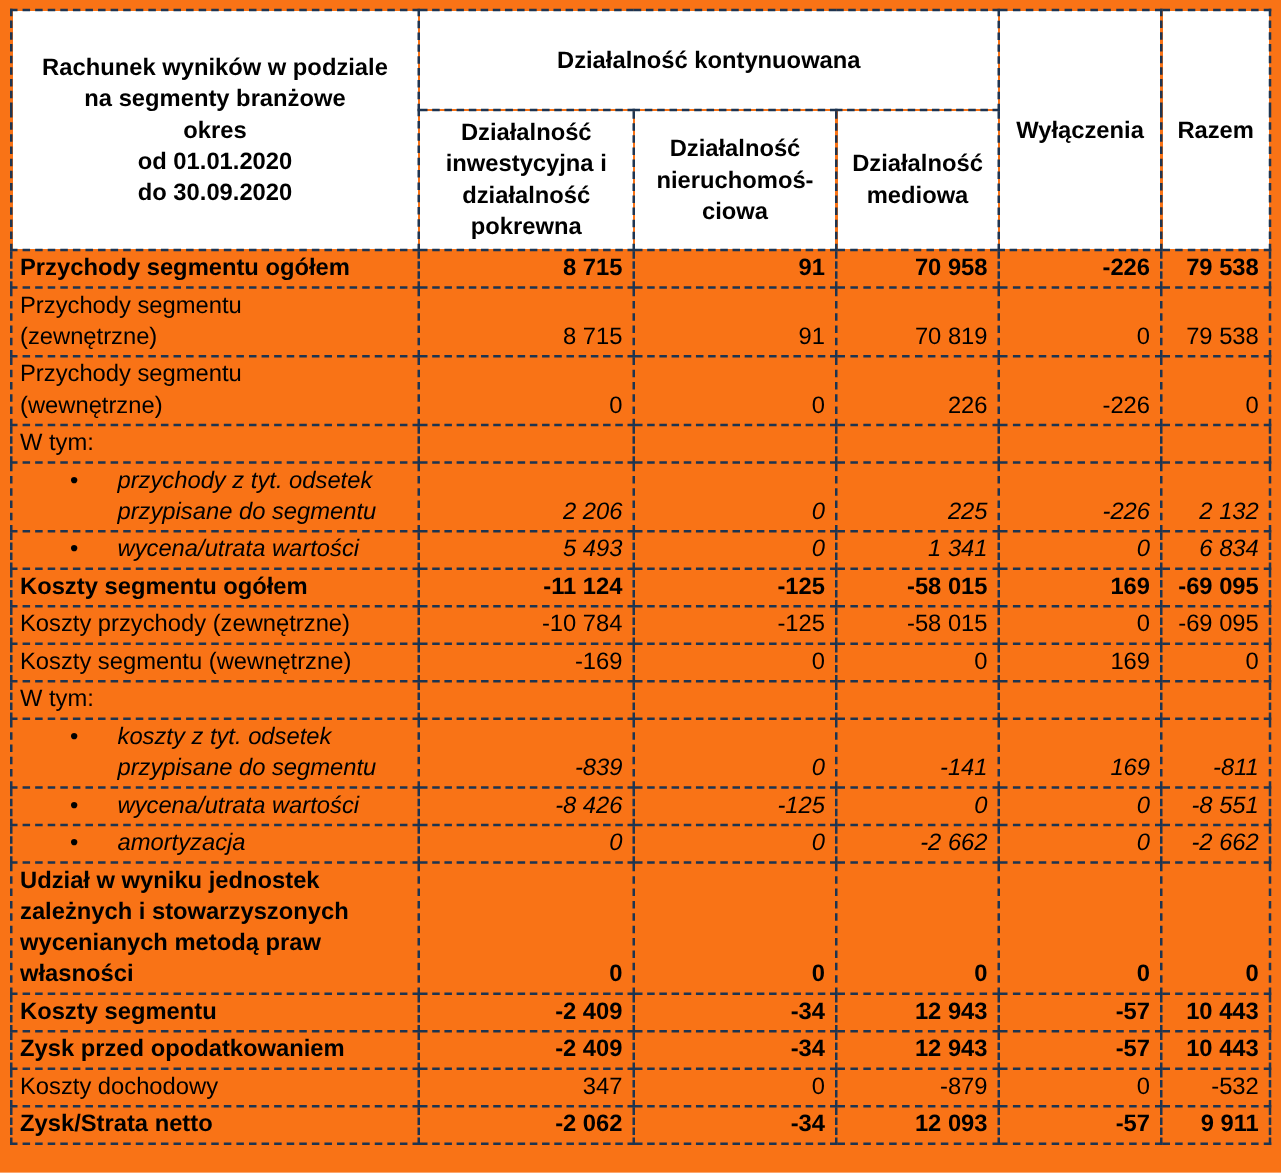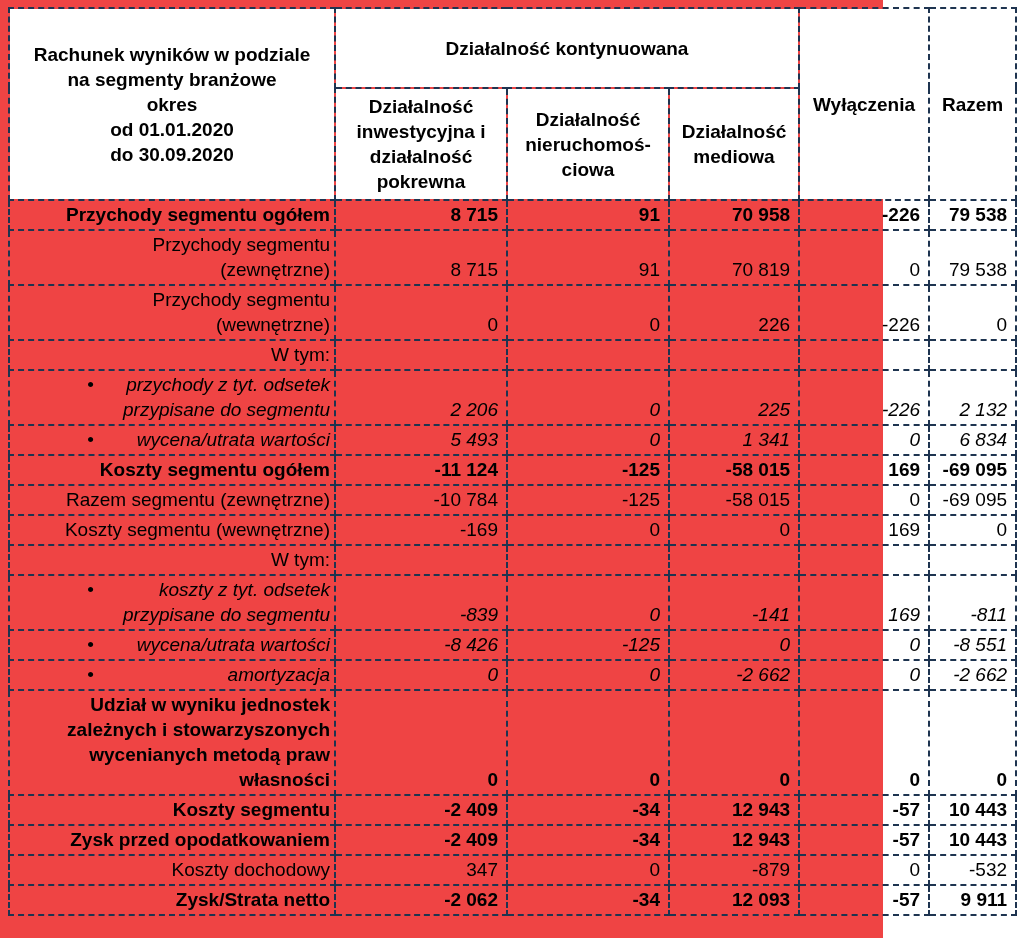--- a/index.html
+++ b/index.html
@@ -3,25 +3,25 @@
 <meta charset="utf-8">
 <style>
   html, body {
     margin: 0;
     padding: 0;
     background: #ffffff;
     font-family: "Liberation Sans", "DejaVu Sans", sans-serif;
     color: #000000;
   }
   .page {
-    width: 883px;
+    width: 1025px;
     height: 938px;
     box-sizing: border-box;
     padding: 7px 8px;
-    background: #ef4444;
+    background: #f97316;
   }
   table.seg {
     width: 1009px;
     border-collapse: collapse;
     table-layout: fixed;
   }
   table.seg th,
   table.seg td {
     border: 2px dashed #1e3450;
     font-size: 19px;
@@ -43,21 +43,21 @@
     vertical-align: middle;
     white-space: pre-line;
     padding: 2px 4px;
     background: #ffffff;
   }
   tr.head-top { height: 80px; }
   tr.head-sub { height: 112px; }
 
   
   td.lbl {
-    text-align: right;
+    text-align: left;
     vertical-align: bottom;
     white-space: pre-line;
     padding: 1px 4px 2px 6px;
   }
   td.num {
     text-align: right;
     vertical-align: bottom;
     padding: 1px 8px 2px 4px;
   }
   tr.row-total td { font-weight: bold; }
@@ -171,21 +171,21 @@
         </tr>
         <tr class="row-total">
           <td class="lbl">Koszty segmentu ogółem</td>
           <td class="num">-11 124</td>
           <td class="num">-125</td>
           <td class="num">-58 015</td>
           <td class="num">169</td>
           <td class="num">-69 095</td>
         </tr>
         <tr class="row-normal">
-          <td class="lbl">Razem segmentu (zewnętrzne)</td>
+          <td class="lbl">Koszty przychody (zewnętrzne)</td>
           <td class="num">-10 784</td>
           <td class="num">-125</td>
           <td class="num">-58 015</td>
           <td class="num">0</td>
           <td class="num">-69 095</td>
         </tr>
         <tr class="row-normal">
           <td class="lbl">Koszty segmentu (wewnętrzne)</td>
           <td class="num">-169</td>
           <td class="num">0</td>

